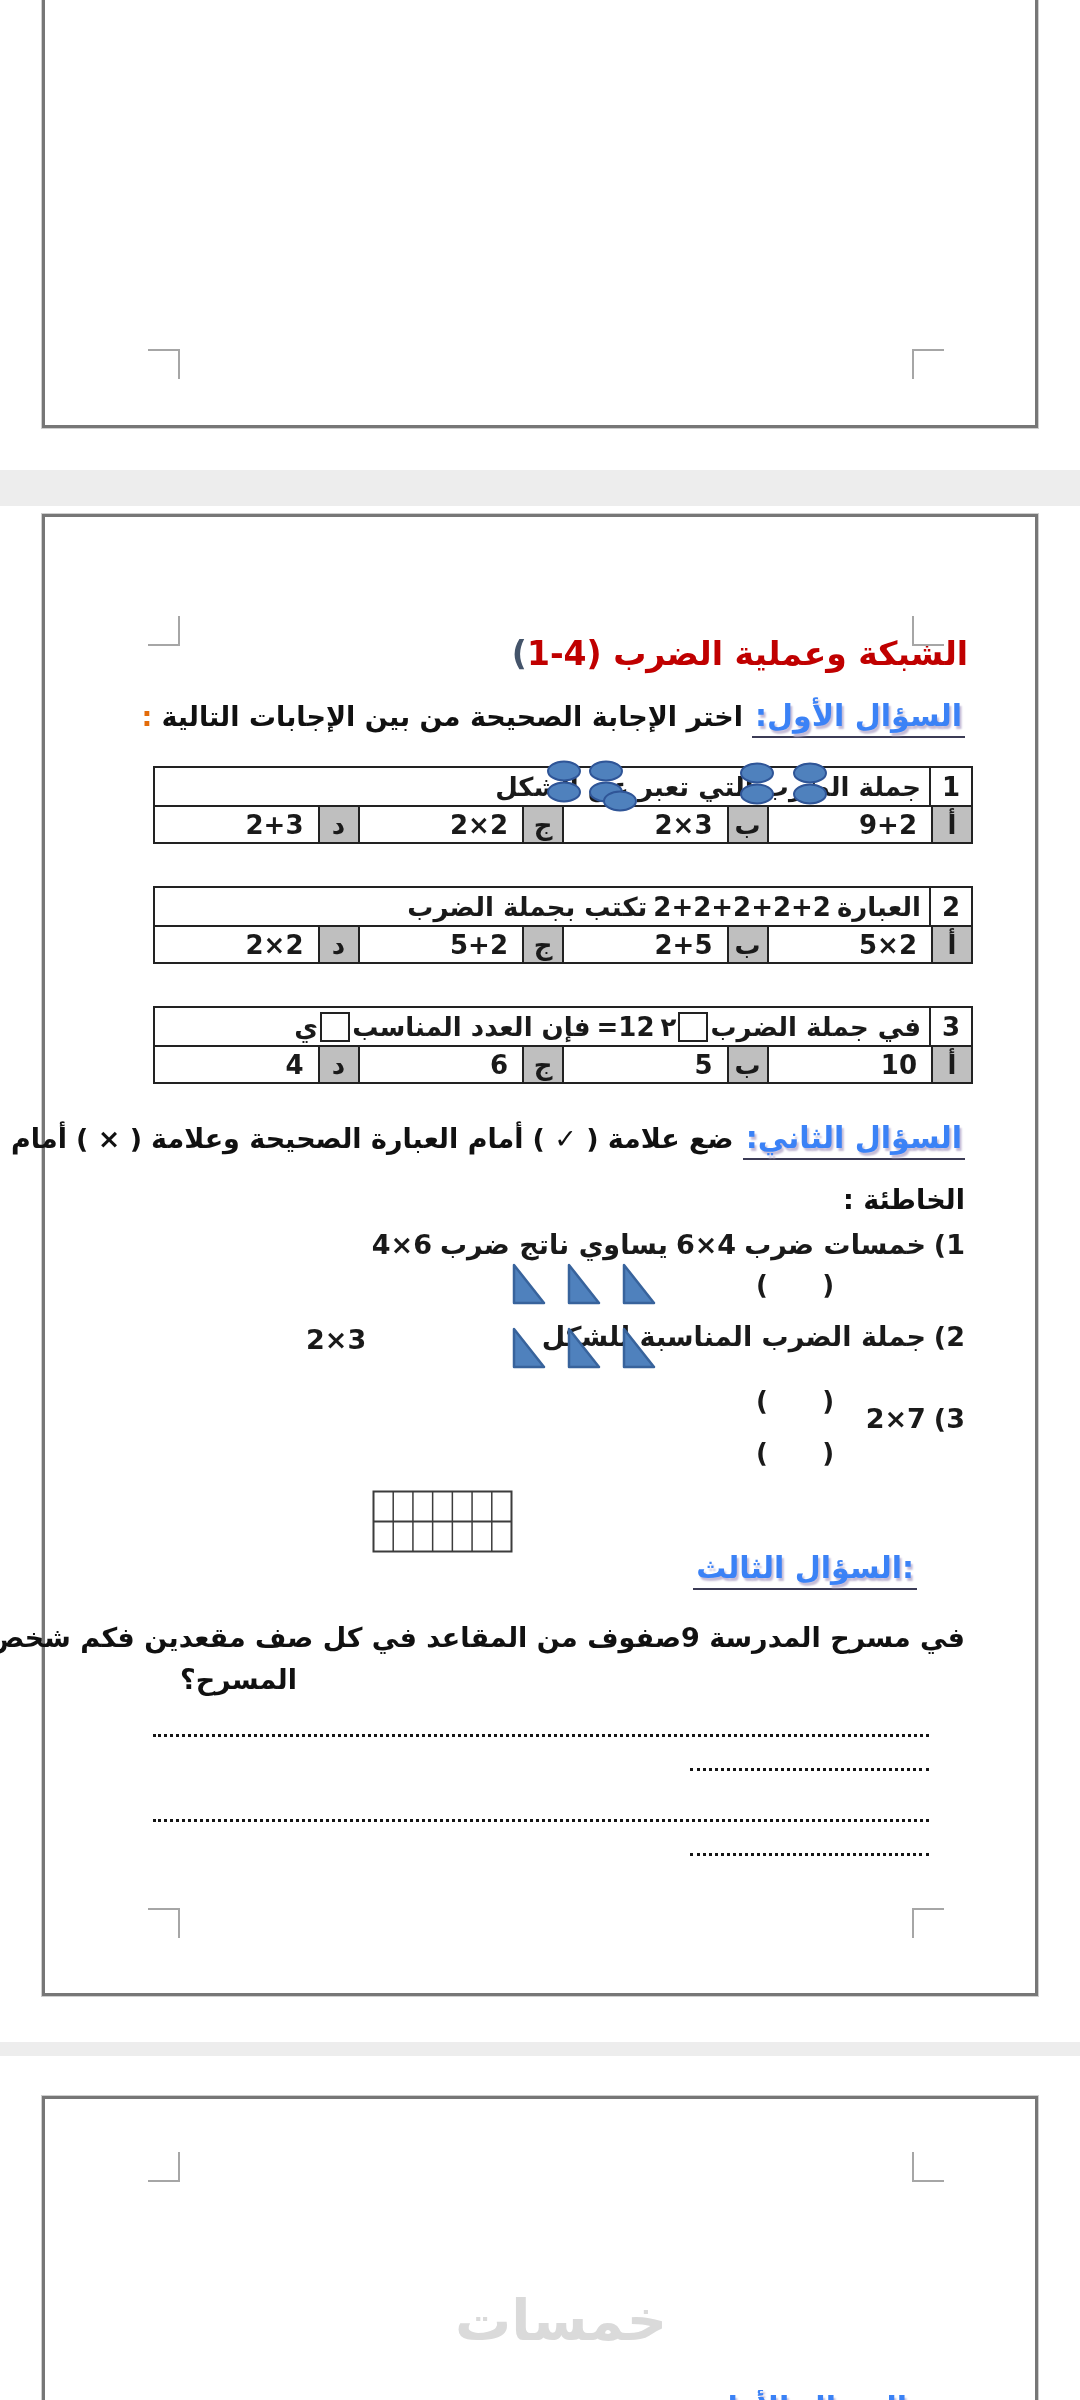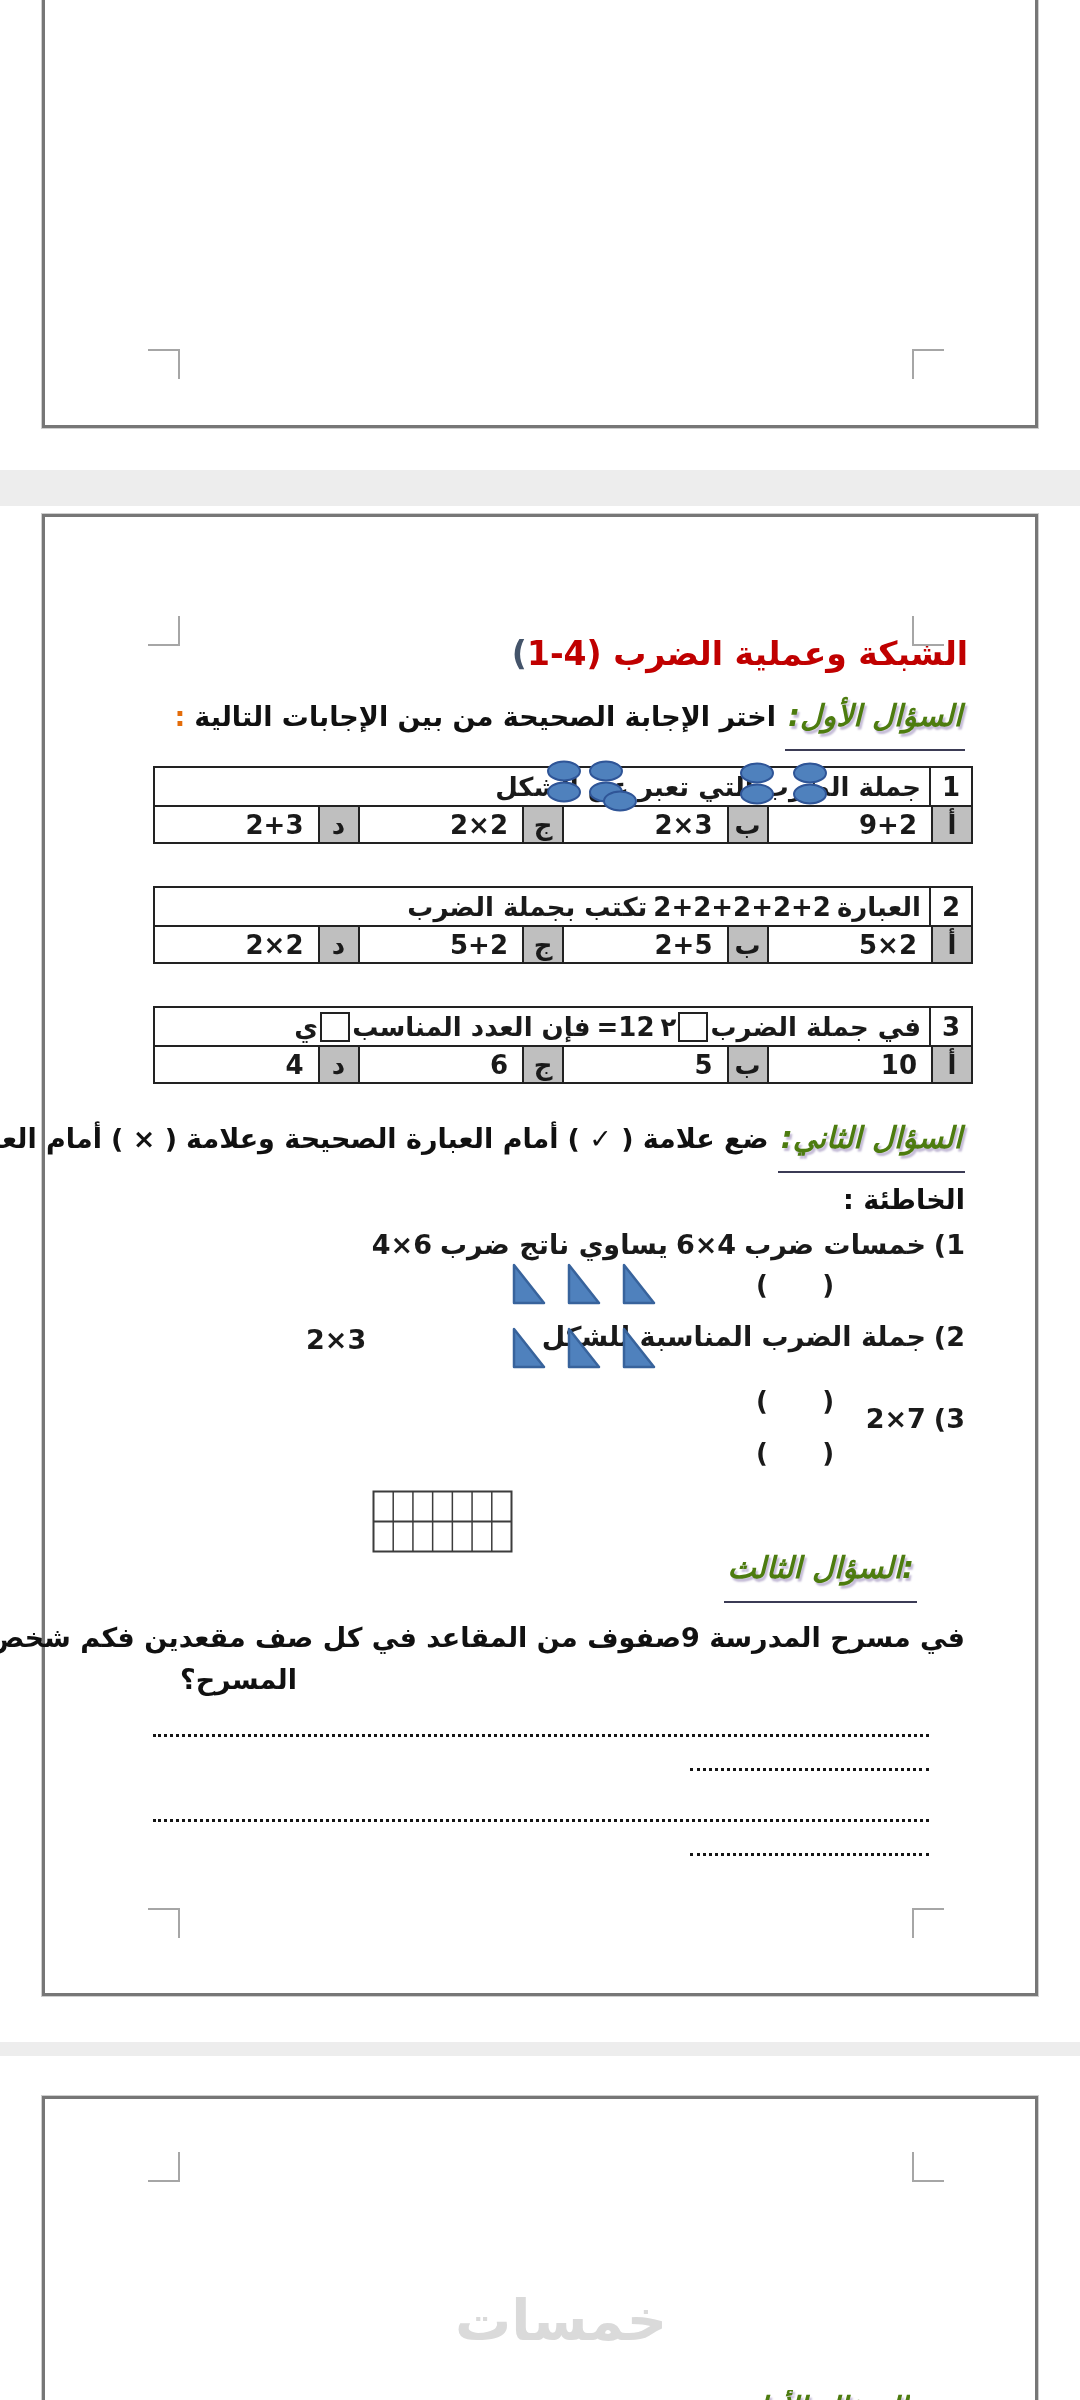--- a/index.html
+++ b/index.html
@@ -4,22 +4,22 @@
 <style>
   html,body{margin:0;padding:0;background:#fff;}
   #stage{position:relative;width:1080px;height:2400px;overflow:hidden;background:#ffffff;
          font-family:"DejaVu Sans",sans-serif;color:#1a1a1a;}
   .abs{position:absolute;}
   .page{position:absolute;left:42px;width:996px;background:#fff;border:3px solid #777;outline:1px solid #cfcfcf;box-sizing:border-box;}
   .band{position:absolute;left:0;width:1080px;background:#ededed;}
   .mark{position:absolute;background:#a6a6a6;}
   .title-line{font-size:33px;font-weight:bold;color:#C00000;text-align:center;direction:ltr;}
   .title-paren{color:#44546A;}
-  .qlabel{font-size:30px;font-weight:bold;font-style:italic;color:#4d7c0f;
-          border-bottom:2px solid #3b3b55;padding:0 3px 16px 3px;display:inline-block;
+  .qlabel{font-size:30px;font-weight:bold;color:#3b82f6;
+          border-bottom:2px solid #3b3b55;padding:0 3px 3px 3px;display:inline-block;
           text-shadow:2px 3px 2px #c3bad6;}
   .qline{display:flex;direction:rtl;align-items:baseline;gap:9px;white-space:nowrap;}
   .qtext{font-size:27px;font-weight:bold;color:#111;}
   .colon{font-size:27px;font-weight:bold;color:#E36C0A;}
   .wtable{position:absolute;left:153px;width:820px;border:2px solid #222;box-sizing:border-box;background:#fff;}
   .trow{display:flex;direction:rtl;height:37px;box-sizing:border-box;}
   .trow + .trow{border-top:2px solid #222;}
   .cell{box-sizing:border-box;display:flex;align-items:center;font-size:26px;font-weight:bold;}
   .numcell{width:42px;justify-content:center;border-left:2px solid #222;}
   .qcell{flex:1;direction:rtl;padding-right:8px;gap:6px;}

